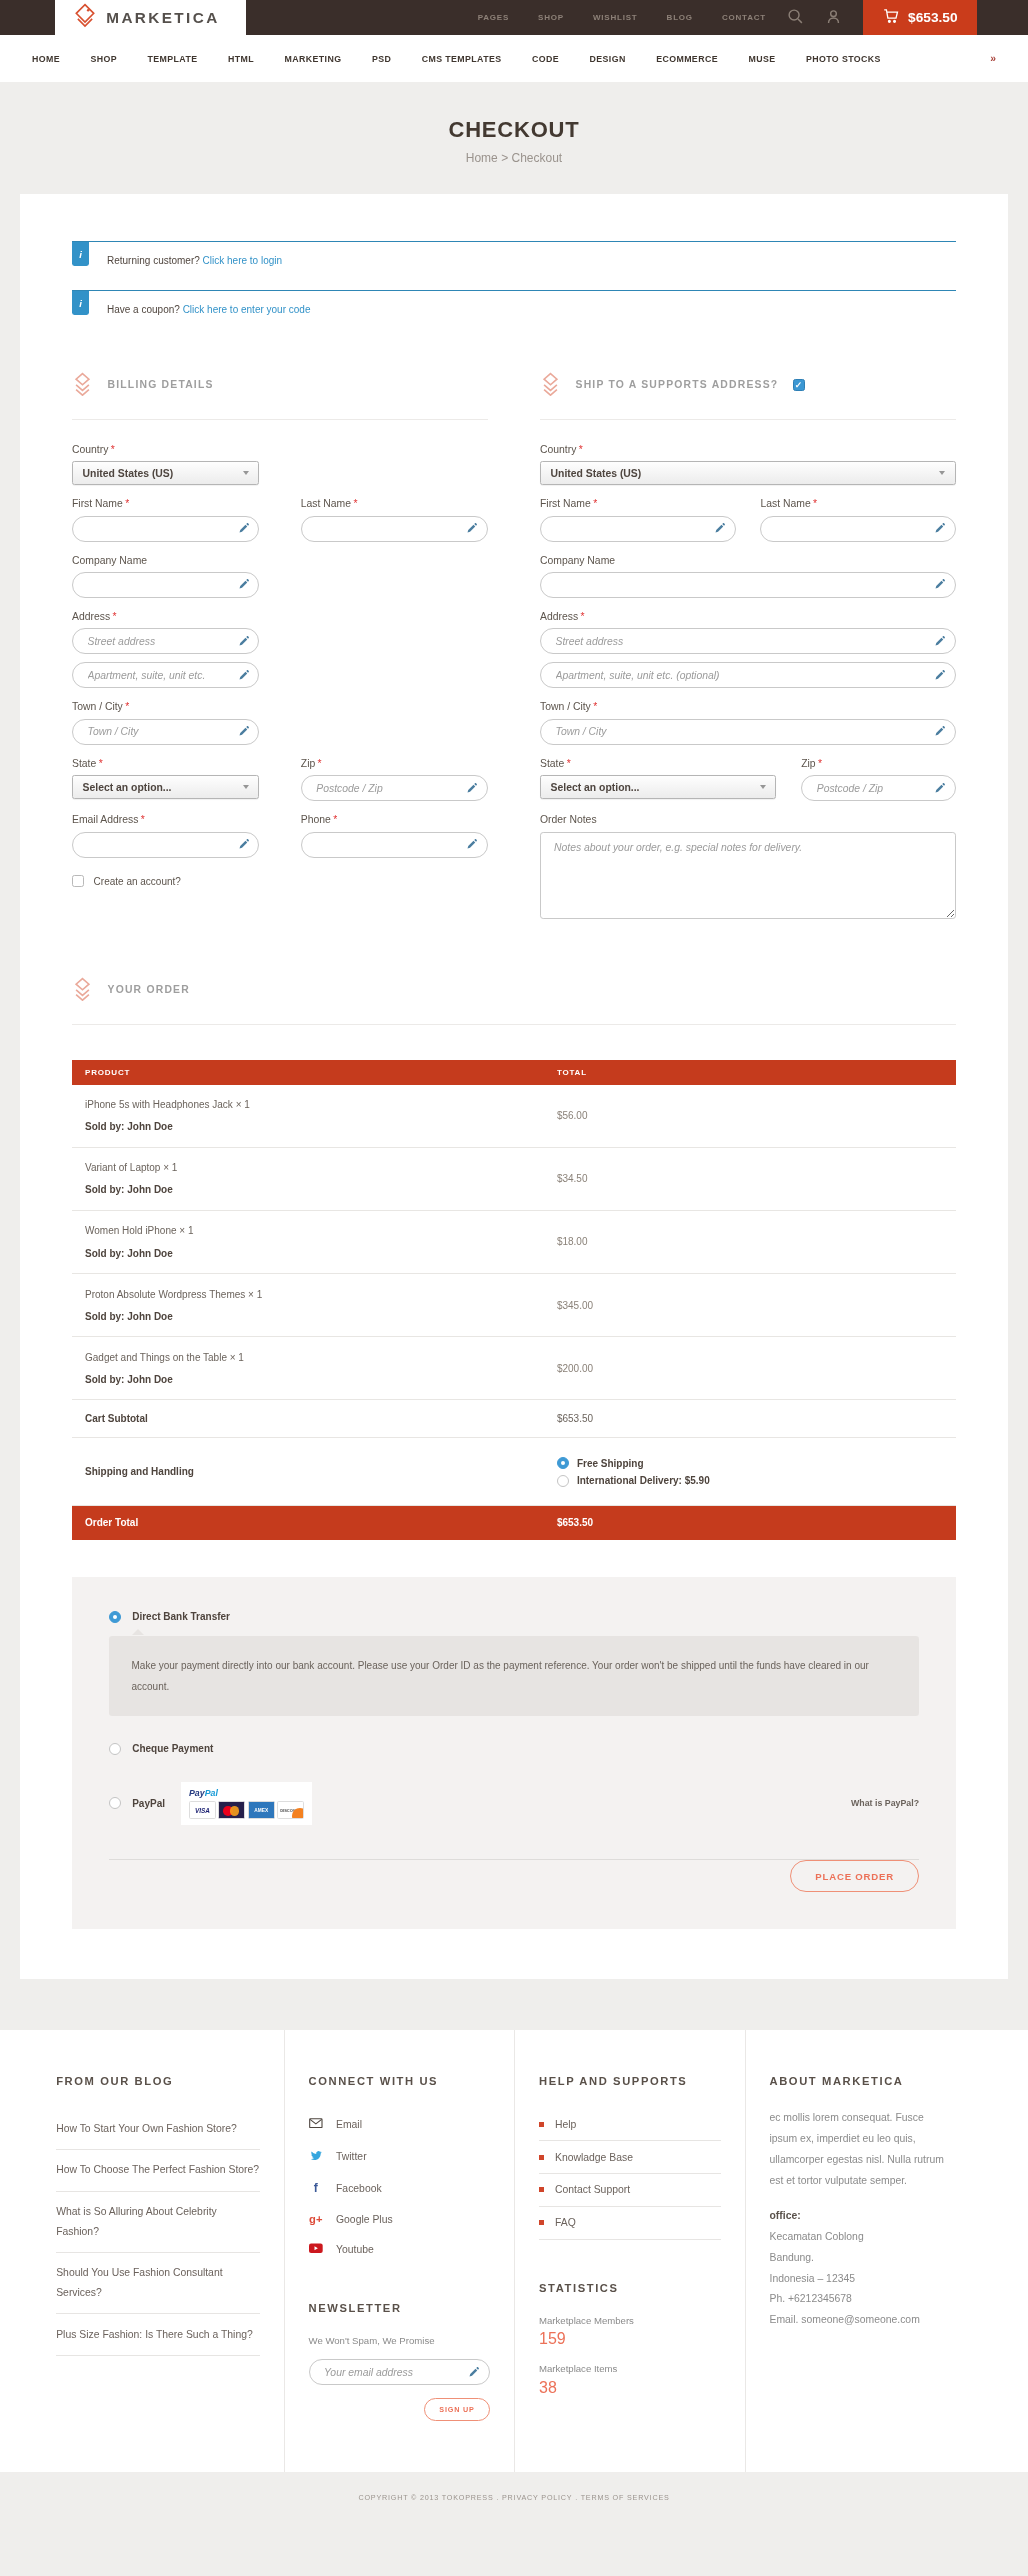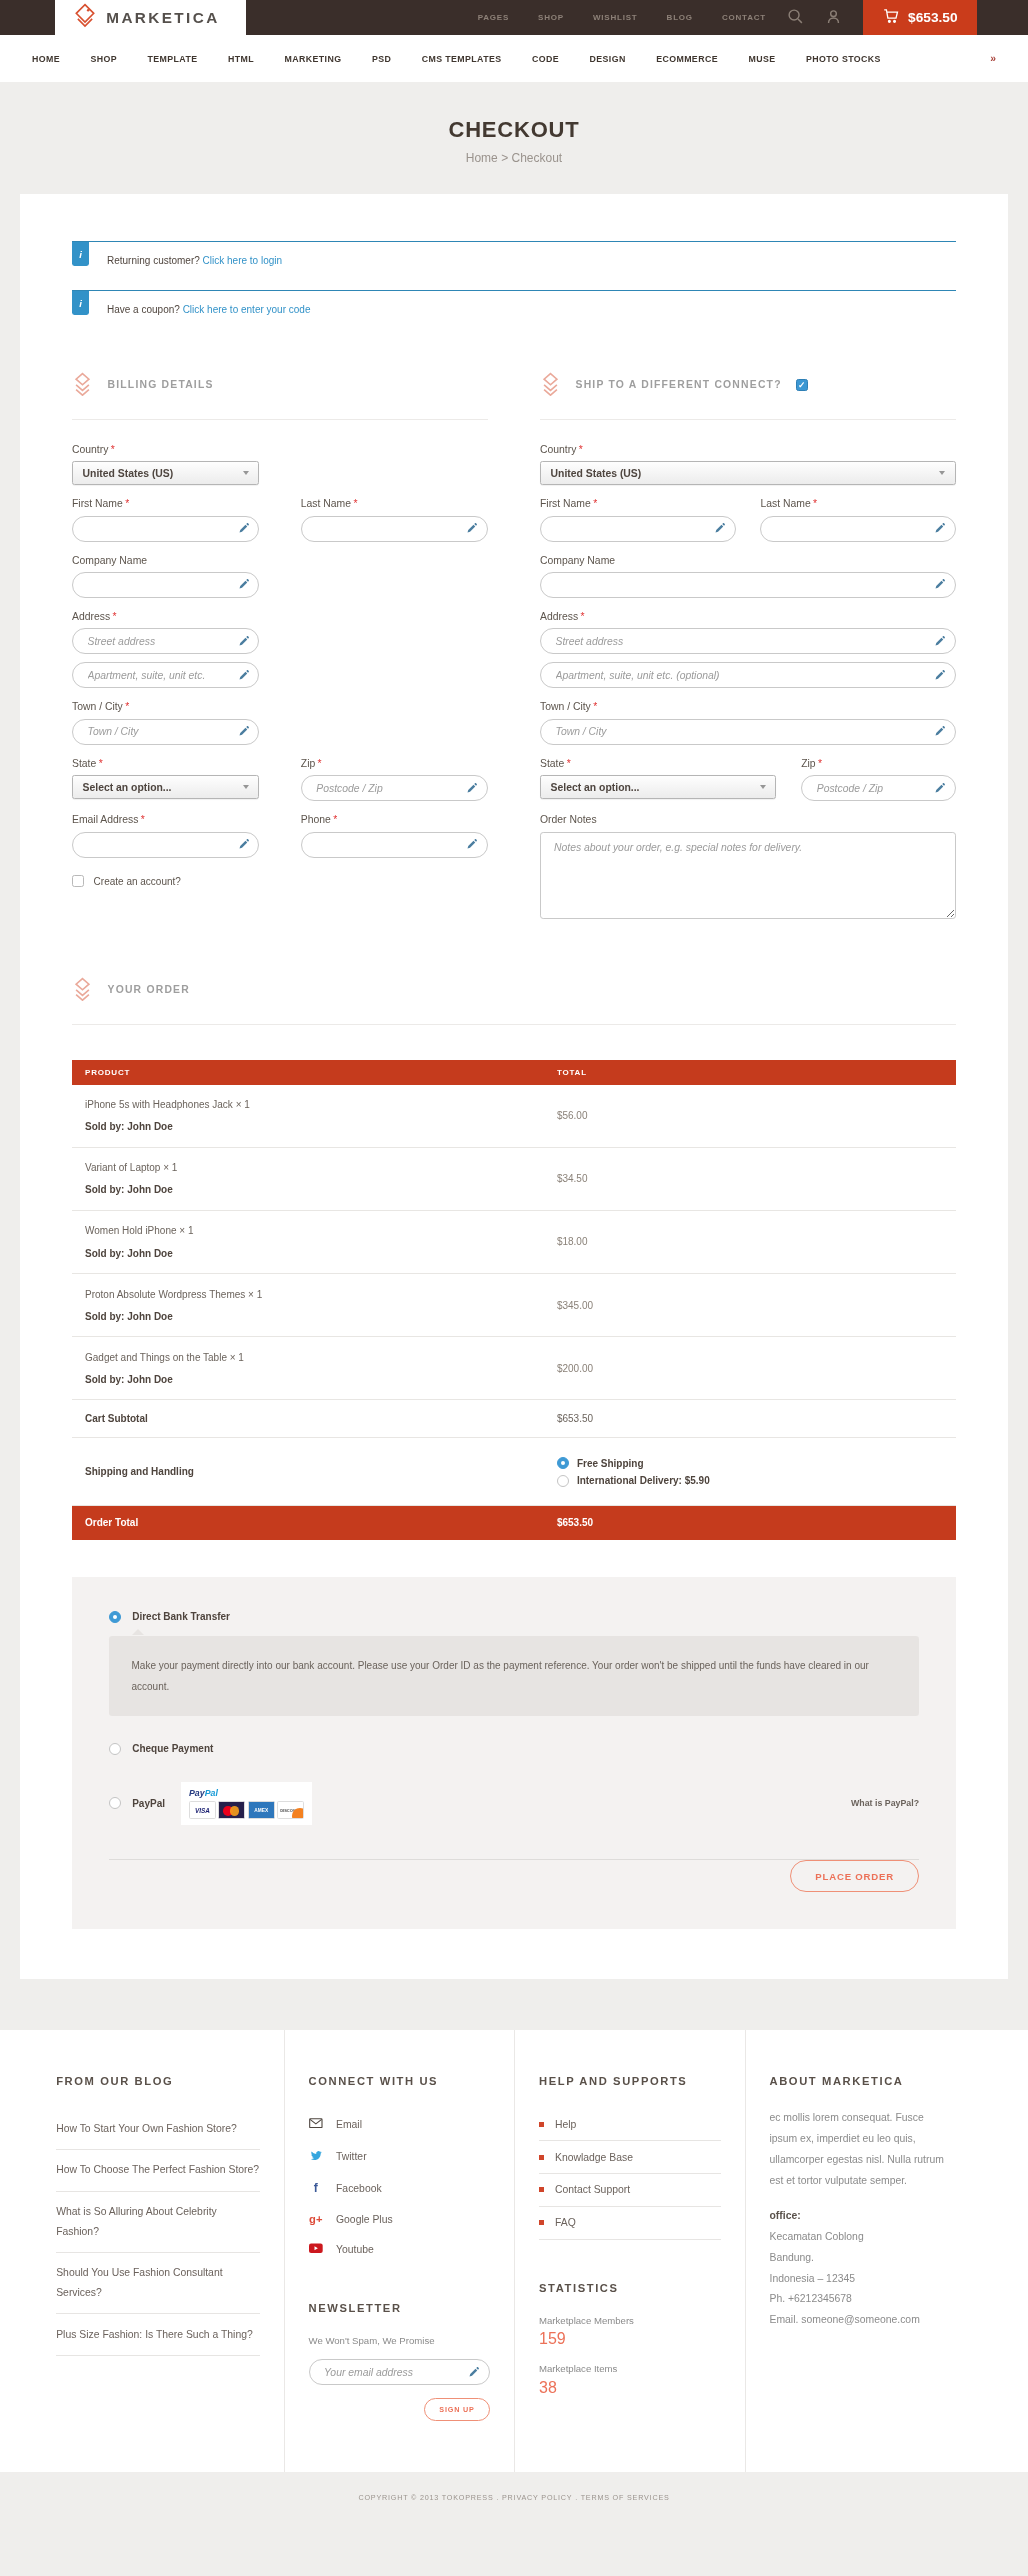--- a/index.html
+++ b/index.html
@@ -306,21 +306,21 @@
       </div>
     </div>
 
     <div class="fcol">
       <div class="section-head">
         <span><svg width="21" height="24" viewBox="0 0 26 30" fill="none" stroke="#eaa99a" stroke-width="2">
               <path d="M13 2l8 7-8 7-8-7z"></path>
               <path d="M5 16l8 7 8-7"></path>
               <path d="M5 22l8 7 8-7"></path>
             </svg></span>
-        <span>SHIP TO A DIFFERENT CONNECT?</span>
+        <span>SHIP TO A SUPPORTS ADDRESS?</span>
         <span class="cb checked">✓</span>
       </div>
 
       <div class="fgroup">
         <label class="lbl"><span>Country</span><span class="req">*</span></label>
         <div class="select">
             <span>United States (US)</span>
             <span class="arrow"></span>
           </div>
       </div>

